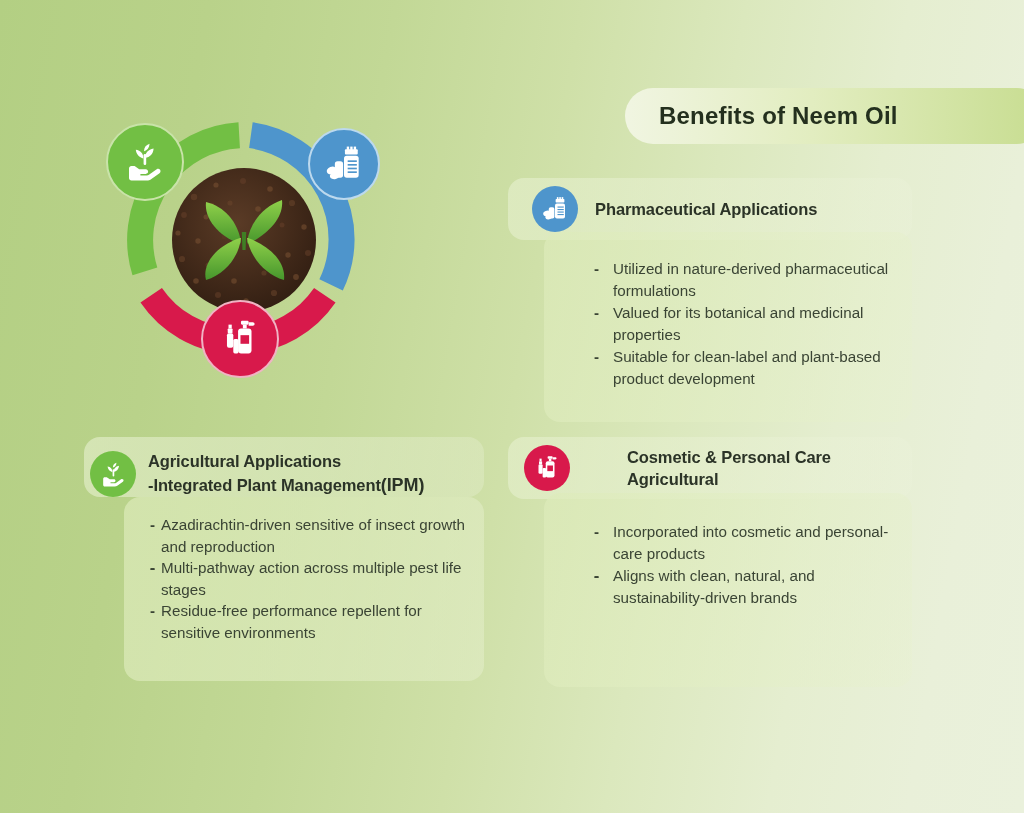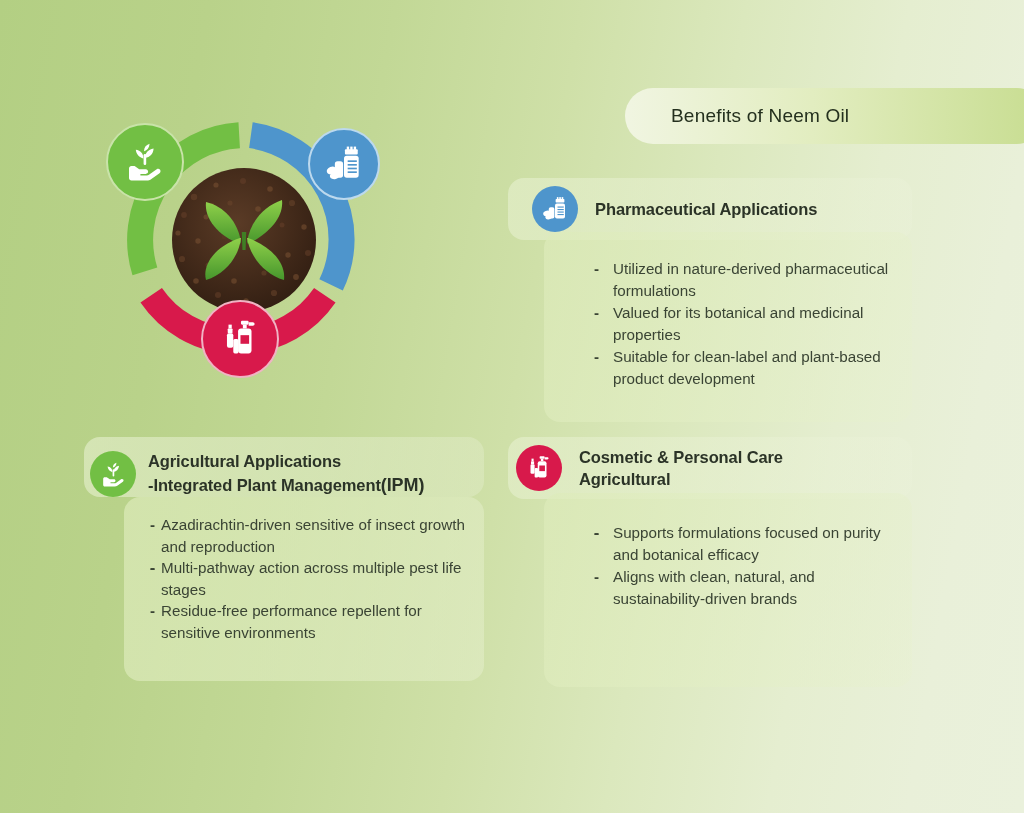--- a/index.html
+++ b/index.html
@@ -26,23 +26,23 @@
   
   #title-banner {
     position: absolute;
     left: 625px; top: 88px;
     width: 420px; height: 56px;
     border-radius: 28px;
     background: linear-gradient(90deg, rgba(242,246,228,0.95) 0%, rgba(226,237,191,0.92) 45%, rgba(196,219,137,0.9) 100%);
     display: flex; align-items: center;
   }
   #title-text {
-    margin-left: 46px;
-    font-size: 19px;
-    font-weight: 400;
+    margin-left: 34px;
+    font-size: 24px;
+    font-weight: 700;
     color: #24301e;
     letter-spacing: 0.2px;
     white-space: nowrap;
   }
 
   
   #donut-wrap {
     position: absolute;
     left: 98px; top: 85px;
     width: 300px; height: 310px;
@@ -119,21 +119,21 @@
 
   
   #panel-agri { left: 84px; top: 437px; width: 400px; }
   #panel-agri .panel-header { width: 400px; height: 60px; padding-left: 6px; align-items: flex-end; }
   #panel-agri .header-icon { width: 46px; height: 46px; background: #72bf44; margin-right: 12px; }
   #panel-agri .panel-body { position: absolute; left: 40px; top: 60px; width: 360px; height: 184px; padding: 17px 10px 0 26px; }
   #panel-agri .bullets li { font-size: 15.2px; margin-bottom: 0px; padding-left: 11px; }
 
   
   #panel-cosmetic { left: 508px; top: 437px; width: 404px; }
-  #panel-cosmetic .panel-header { width: 404px; height: 62px; padding-left: 8px; }
+  #panel-cosmetic .panel-header { width: 404px; height: 62px; padding-left: 16px; gap: 40px; }
   #panel-cosmetic .header-icon { width: 46px; height: 46px; background: #d8194b; margin-right: 17px; }
   #panel-cosmetic .panel-body { position: absolute; left: 36px; top: 56px; width: 368px; height: 194px; padding: 28px 20px 0 50px; }
   #panel-cosmetic .bullets li { font-size: 15.2px; margin-bottom: 1px; padding-left: 19px; }
 </style>
 </head>
 <body>
 
 <div id="canvas">
 
   <div id="title-banner">
@@ -353,24 +353,24 @@
       </div>
       <div class="header-title">
         <div>Cosmetic &amp; Personal Care</div>
         <div>Agricultural</div>
       </div>
     </div>
     <div class="panel-body">
       <ul class="bullets">
         <li>
           <span class="dash">-</span>
-        </li>
-        <li>
-          <span class="dash">-</span>
-          <span>Supports formulations focused on purity and botanical efficacy</span>
+          <span>Incorporated into cosmetic and personal-care products</span>
+        </li>
+        <li>
+          <span class="dash">-</span>
         </li>
         <li>
           <span class="dash">-</span>
           <span>Aligns with clean, natural, and sustainability-driven brands</span>
         </li>
       </ul>
     </div>
   </div>
 
 </div>

